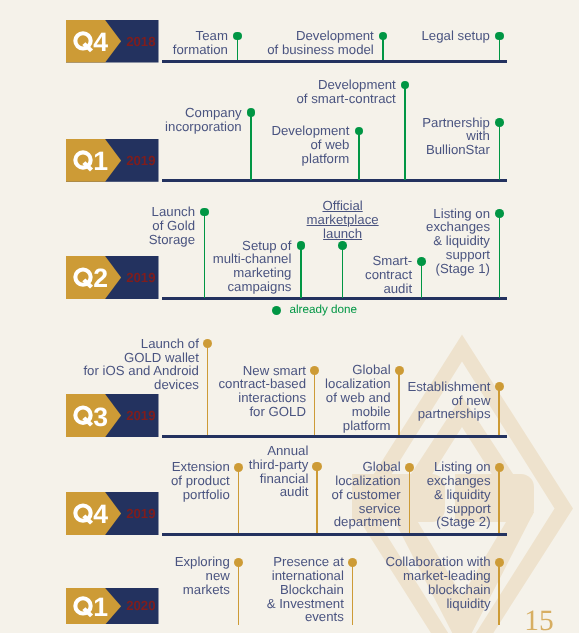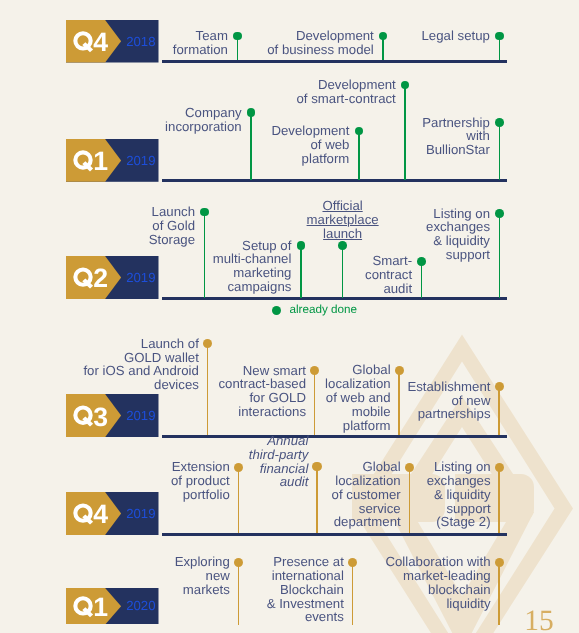--- a/index.html
+++ b/index.html
@@ -9,21 +9,21 @@
   #stage{position:relative;width:579px;height:633px;overflow:hidden;
          transform:translateZ(0);}
 
   .watermark{position:absolute;left:0;top:0;width:579px;height:633px;pointer-events:none;}
 
   .badge{position:absolute;}
   .badge svg{display:block;}
   .badge .q{position:absolute;color:#FFFFFF;font-weight:bold;}
   .badge .qn{position:absolute;color:#FFFFFF;font-weight:bold;
              font-size:26.6px;line-height:27px;}
-  .badge .yr{position:absolute;color:#1d4ed8;font-weight:normal;}
+  .badge .yr{position:absolute;color:#7f1d1d;font-weight:bold;}
 
   .bar{position:absolute;background:#23325F;}
 
   .dot{position:absolute;border-radius:50%;}
   .stem{position:absolute;}
 
   .lbl{position:absolute;color:#4A5480;font-size:13.2px;line-height:13.78px;
        letter-spacing:0.02px;}
   .lbl.r{text-align:right;}
   .lbl.c{text-align:center;text-decoration:underline;}
@@ -177,20 +177,21 @@
         <div>contract</div>
         <div>audit</div>
       </div>
       <div class="dot" style="left: 495.1px; top: 209.1px; width: 8.6px; height: 8.6px; background: rgb(0, 150, 68);"></div>
       <div class="stem" style="left: 498.65px; top: 213.4px; width: 1.5px; height: 84.2px; background: rgb(0, 150, 68);"></div>
       <div class="lbl r" style="left: 190px; top: 206.51px; width: 300px;">
         <div>Listing on</div>
         <div>exchanges</div>
         <div>&amp; liquidity</div>
         <div>support</div>
+        <div>(Stage 1)</div>
       </div>
       <div class="badge" style="left: 66px; top: 394.3px; width: 92.5px; height: 43.2px;">
         <svg width="92.5" height="43.2" viewBox="0 0 92.5 43.2">
           <rect x="0" y="0" width="92.5" height="43.2" fill="#23325F"></rect>
           <path d="M0 0 H39.1 L55.1 21.6 L39.1 43.2 H0 Z" fill="#CD9B36"></path>
         </svg>
         <div class="q" aria-label="Q3" style="left: 0px; top: 0px; width: 92.5px; height: 43.2px;">
           <svg class="qmark" width="92.5" height="43.2" viewBox="0 0 92.5 43.2" style="position:absolute;left:0;top:0">
             <g fill="#FFFFFF">
               <path fill-rule="evenodd" d="M17 11.500000000000004 a9.7 9.7 0 1 1 0 19.4 a9.7 9.7 0 1 1 0 -19.4 Z M17 15.600000000000003 a5.6 5.6 0 1 0 0 11.2 a5.6 5.6 0 1 0 0 -11.2 Z"></path>
@@ -208,22 +209,22 @@
         <div>Launch of</div>
         <div>GOLD wallet</div>
         <div>for iOS and Android</div>
         <div>devices</div>
       </div>
       <div class="dot" style="left: 310px; top: 365.8px; width: 9.2px; height: 9.2px; background: rgb(205, 155, 54);"></div>
       <div class="stem" style="left: 313.85px; top: 370.4px; width: 1.5px; height: 64.7px; background: rgb(205, 155, 54);"></div>
       <div class="lbl r" style="left: 6px; top: 363.51px; width: 300px;">
         <div>New smart</div>
         <div>contract-based</div>
+        <div>interactions</div>
         <div>for GOLD</div>
-        <div>interactions</div>
       </div>
       <div class="dot" style="left: 394.6px; top: 365.7px; width: 9.2px; height: 9.2px; background: rgb(205, 155, 54);"></div>
       <div class="stem" style="left: 398.45px; top: 370.3px; width: 1.5px; height: 64.8px; background: rgb(205, 155, 54);"></div>
       <div class="lbl r" style="left: 90.6px; top: 363.41px; width: 300px;">
         <div>Global</div>
         <div>localization</div>
         <div>of web and</div>
         <div>mobile</div>
         <div>platform</div>
       </div>
@@ -253,21 +254,21 @@
       <div class="bar" style="left: 162px; top: 532.7px; width: 344.5px; height: 3.2px;"></div>
       <div class="dot" style="left: 233.8px; top: 462.5px; width: 9.2px; height: 9.2px; background: rgb(205, 155, 54);"></div>
       <div class="stem" style="left: 237.65px; top: 467.1px; width: 1.5px; height: 66.2px; background: rgb(205, 155, 54);"></div>
       <div class="lbl r" style="left: -70.2px; top: 460.21px; width: 300px;">
         <div>Extension</div>
         <div>of product</div>
         <div>portfolio</div>
       </div>
       <div class="dot" style="left: 312.4px; top: 462.3px; width: 9.2px; height: 9.2px; background: rgb(205, 155, 54);"></div>
       <div class="stem" style="left: 316.25px; top: 466.9px; width: 1.5px; height: 66.4px; background: rgb(205, 155, 54);"></div>
-      <div class="lbl r" style="left: 8.4px; top: 434px; width: 300px; font-style: italic;">
+      <div class="lbl r" style="left: 8.4px; top: 444px; width: 300px;">
         <div>Annual</div>
         <div>third-party</div>
         <div>financial</div>
         <div>audit</div>
       </div>
       <div class="dot" style="left: 404.7px; top: 462.6px; width: 9.2px; height: 9.2px; background: rgb(205, 155, 54);"></div>
       <div class="stem" style="left: 408.55px; top: 467.2px; width: 1.5px; height: 66.1px; background: rgb(205, 155, 54);"></div>
       <div class="lbl r" style="left: 100.7px; top: 460.31px; width: 300px;">
         <div>Global</div>
         <div>localization</div>

